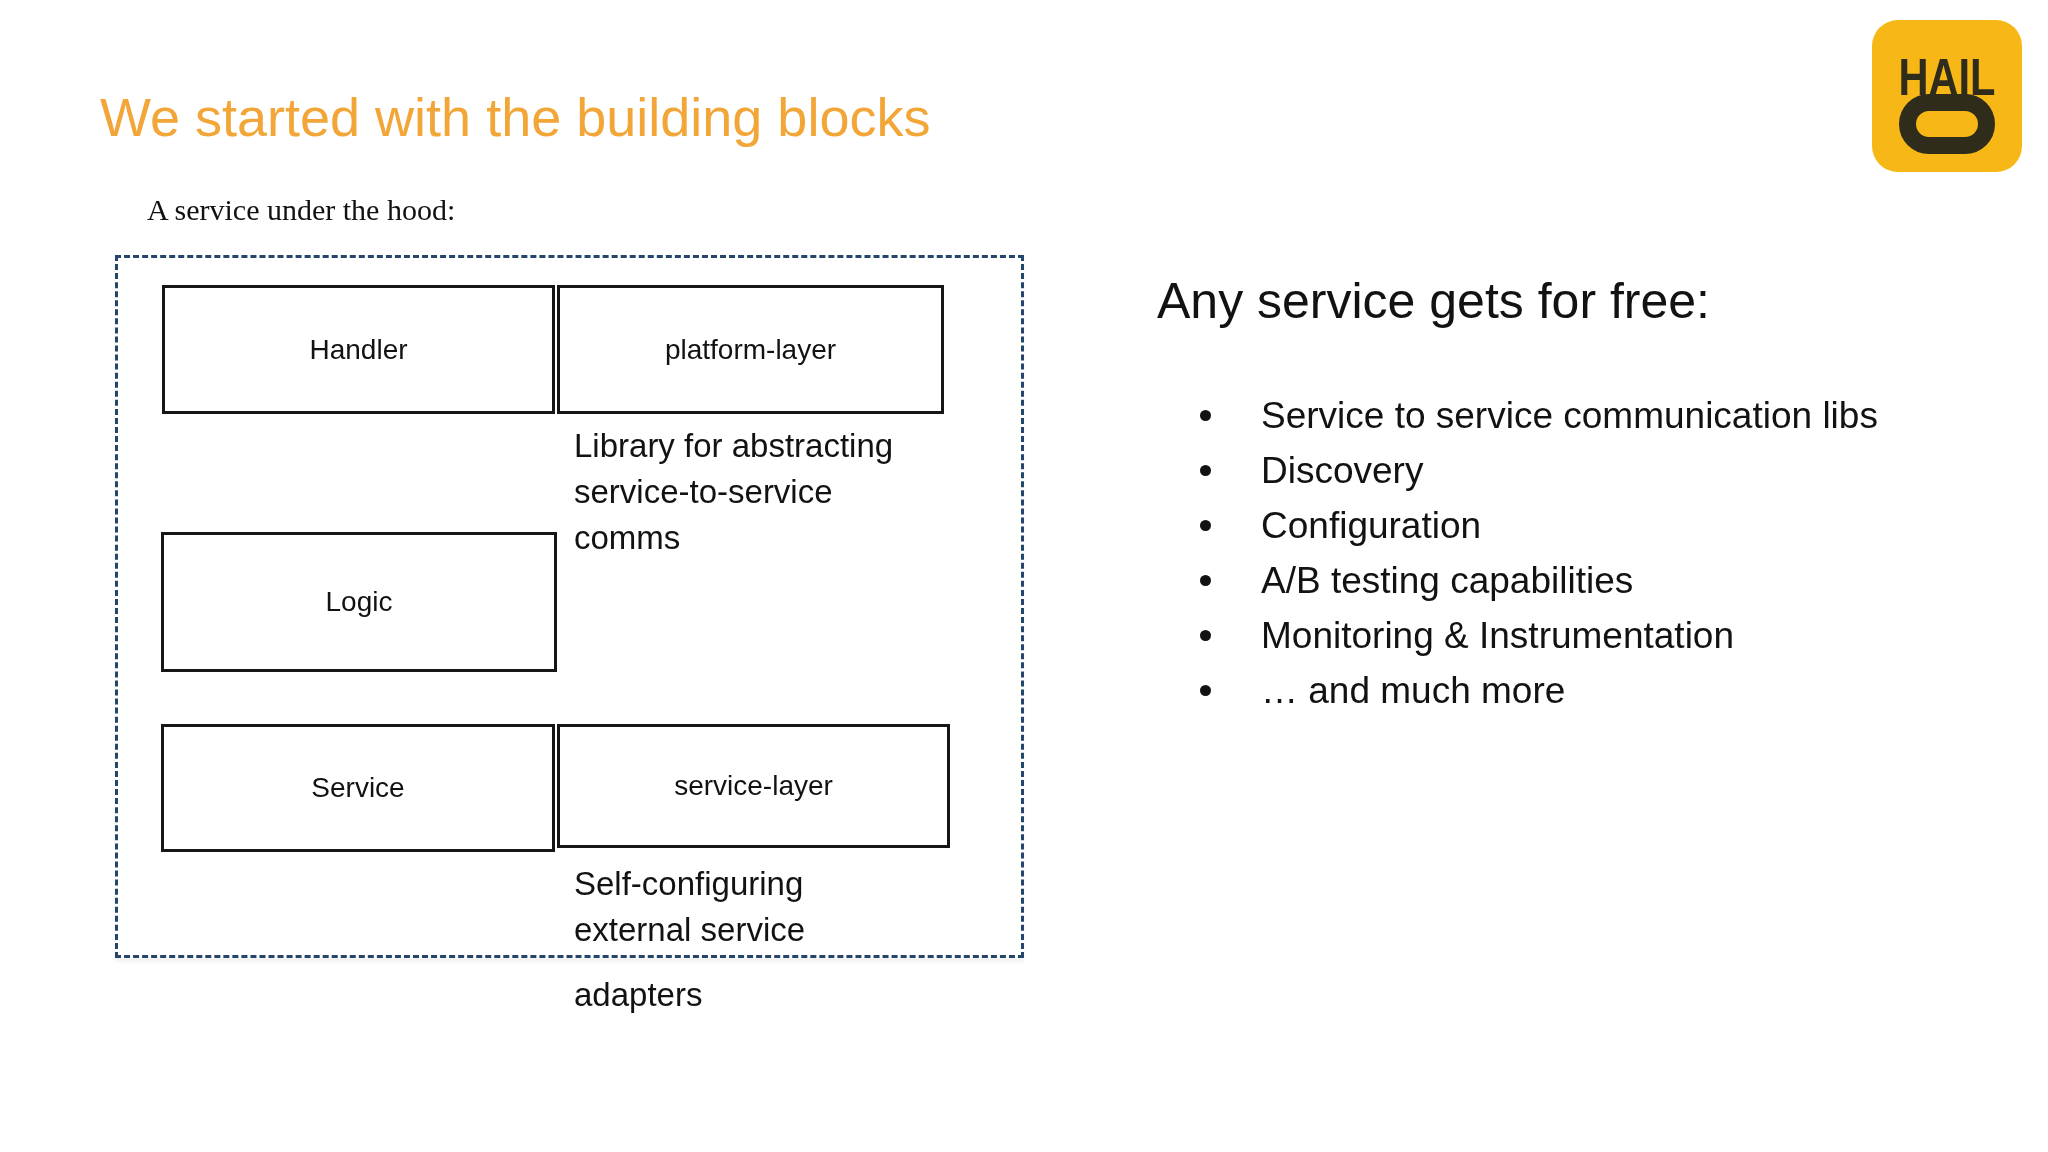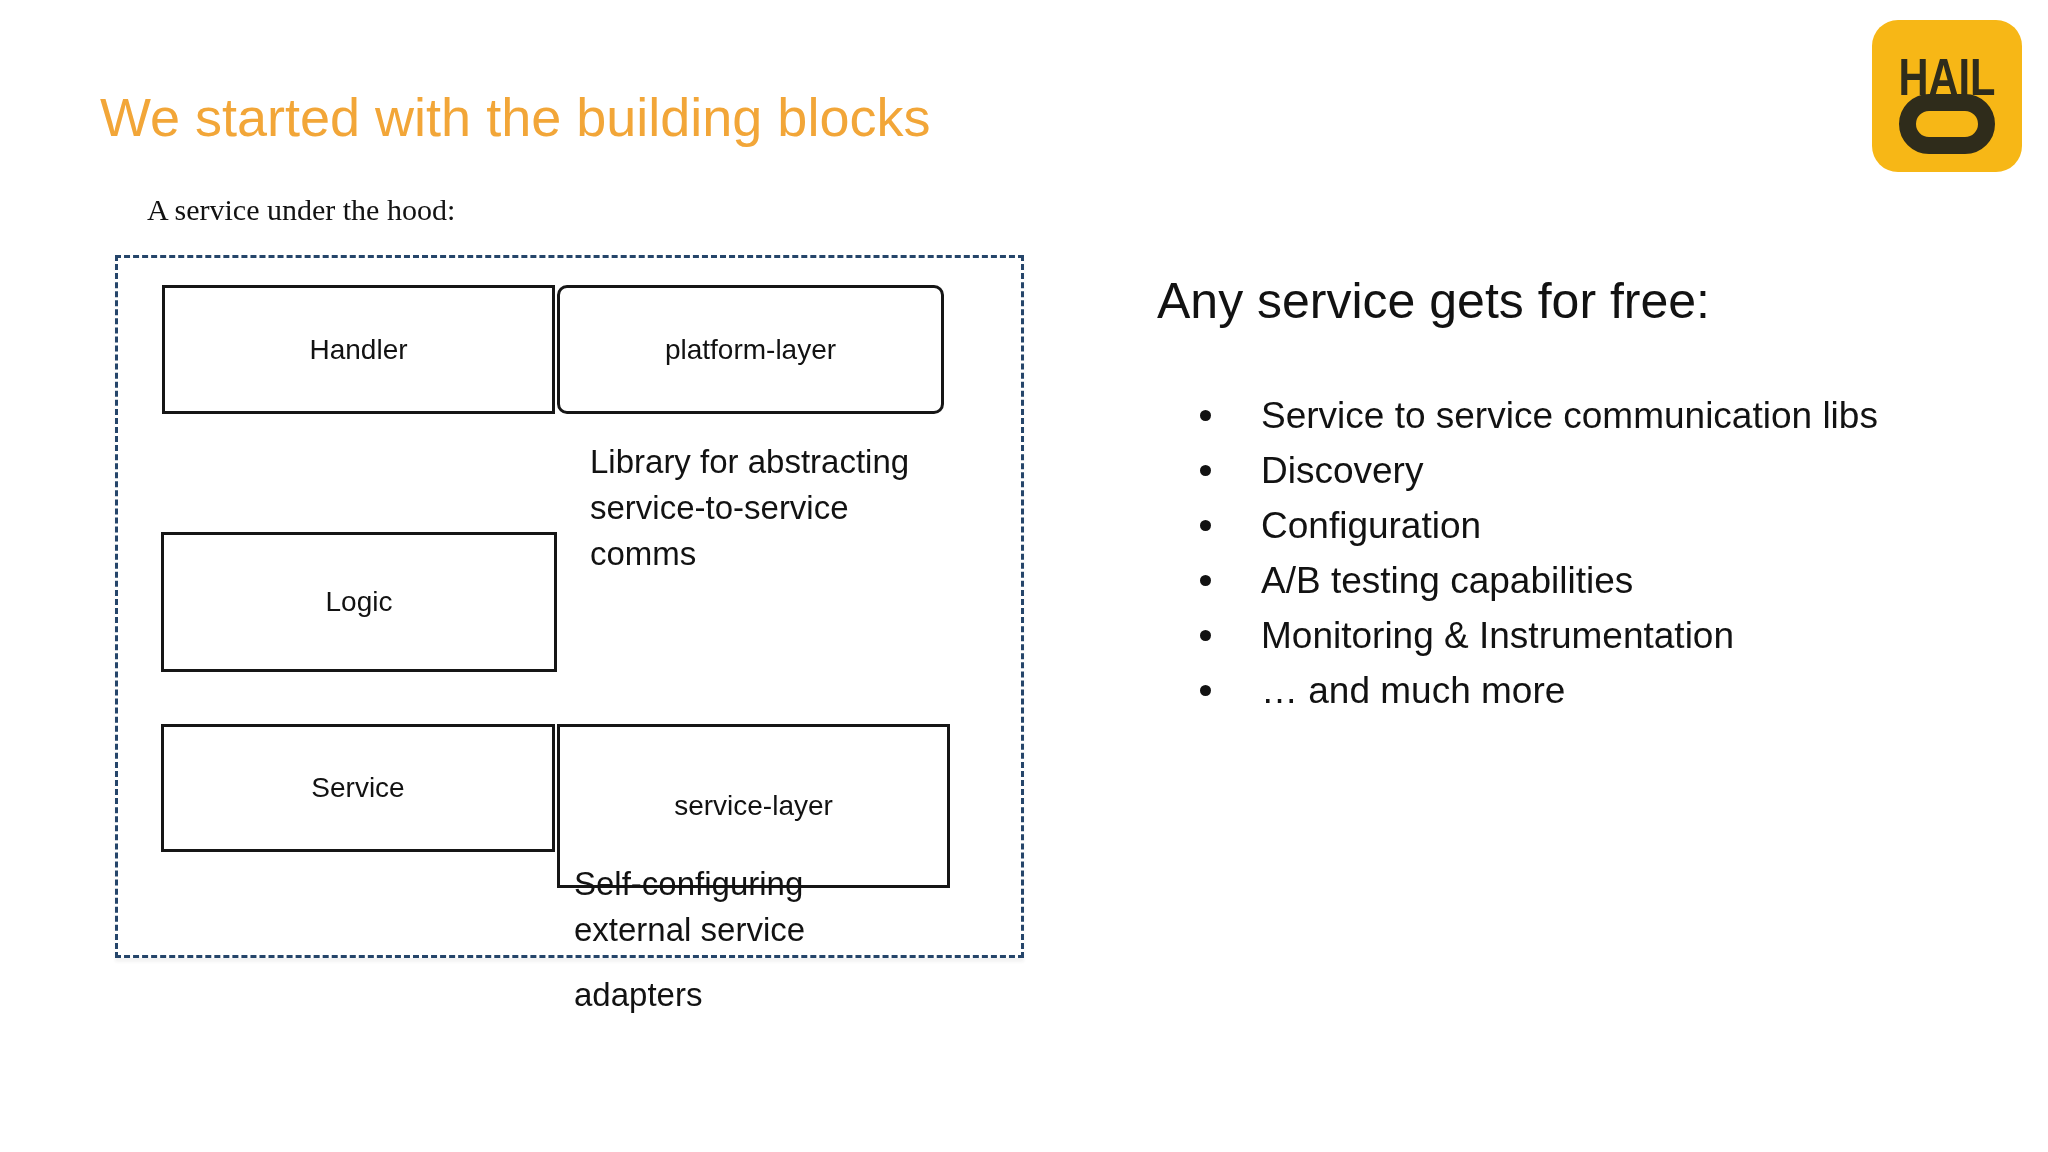--- a/index.html
+++ b/index.html
@@ -48,28 +48,28 @@
     box-sizing:border-box;border:3px dashed var(--dashed-navy);
     box-shadow:0 4px 3px rgba(0,0,0,0.05);
   }
   .block{
     position:absolute;box-sizing:border-box;background:#fff;
     border:3px solid var(--box-border);
     display:flex;align-items:center;justify-content:center;
     font-size:28px;white-space:nowrap;
   }
   .block-handler{left:44px;top:27px;width:393px;height:129px;}
-  .block-platform{left:439px;top:27px;width:387px;height:129px;border-radius:10px;}
+  .block-platform{left:439px;top:27px;width:387px;height:129px;}
   .block-logic{left:43px;top:274px;width:396px;height:140px;}
   .block-storage{left:43px;top:466px;width:394px;height:128px;}
-  .block-servicelayer{left:439px;top:466px;width:393px;height:164px;}
+  .block-servicelayer{left:439px;top:466px;width:393px;height:124px;}
   .note{
     position:absolute;font-size:33px;line-height:46px;white-space:nowrap;
   }
-  .note-platform{left:472px;top:165px;margin-top:16px;}
+  .note-platform{left:456px;top:165px;}
   .note-service{left:456px;top:603px;}
   .adapters-line{margin-top:19px;}
   
   .benefits-heading{
     position:absolute;left:1149px;top:266px;margin:8px;
     font-size:50px;font-weight:400;line-height:1.1;white-space:nowrap;
   }
   .benefits-list{
     position:absolute;left:1192px;top:380px;width:700px;
     margin:8px;padding:0;list-style:none;

